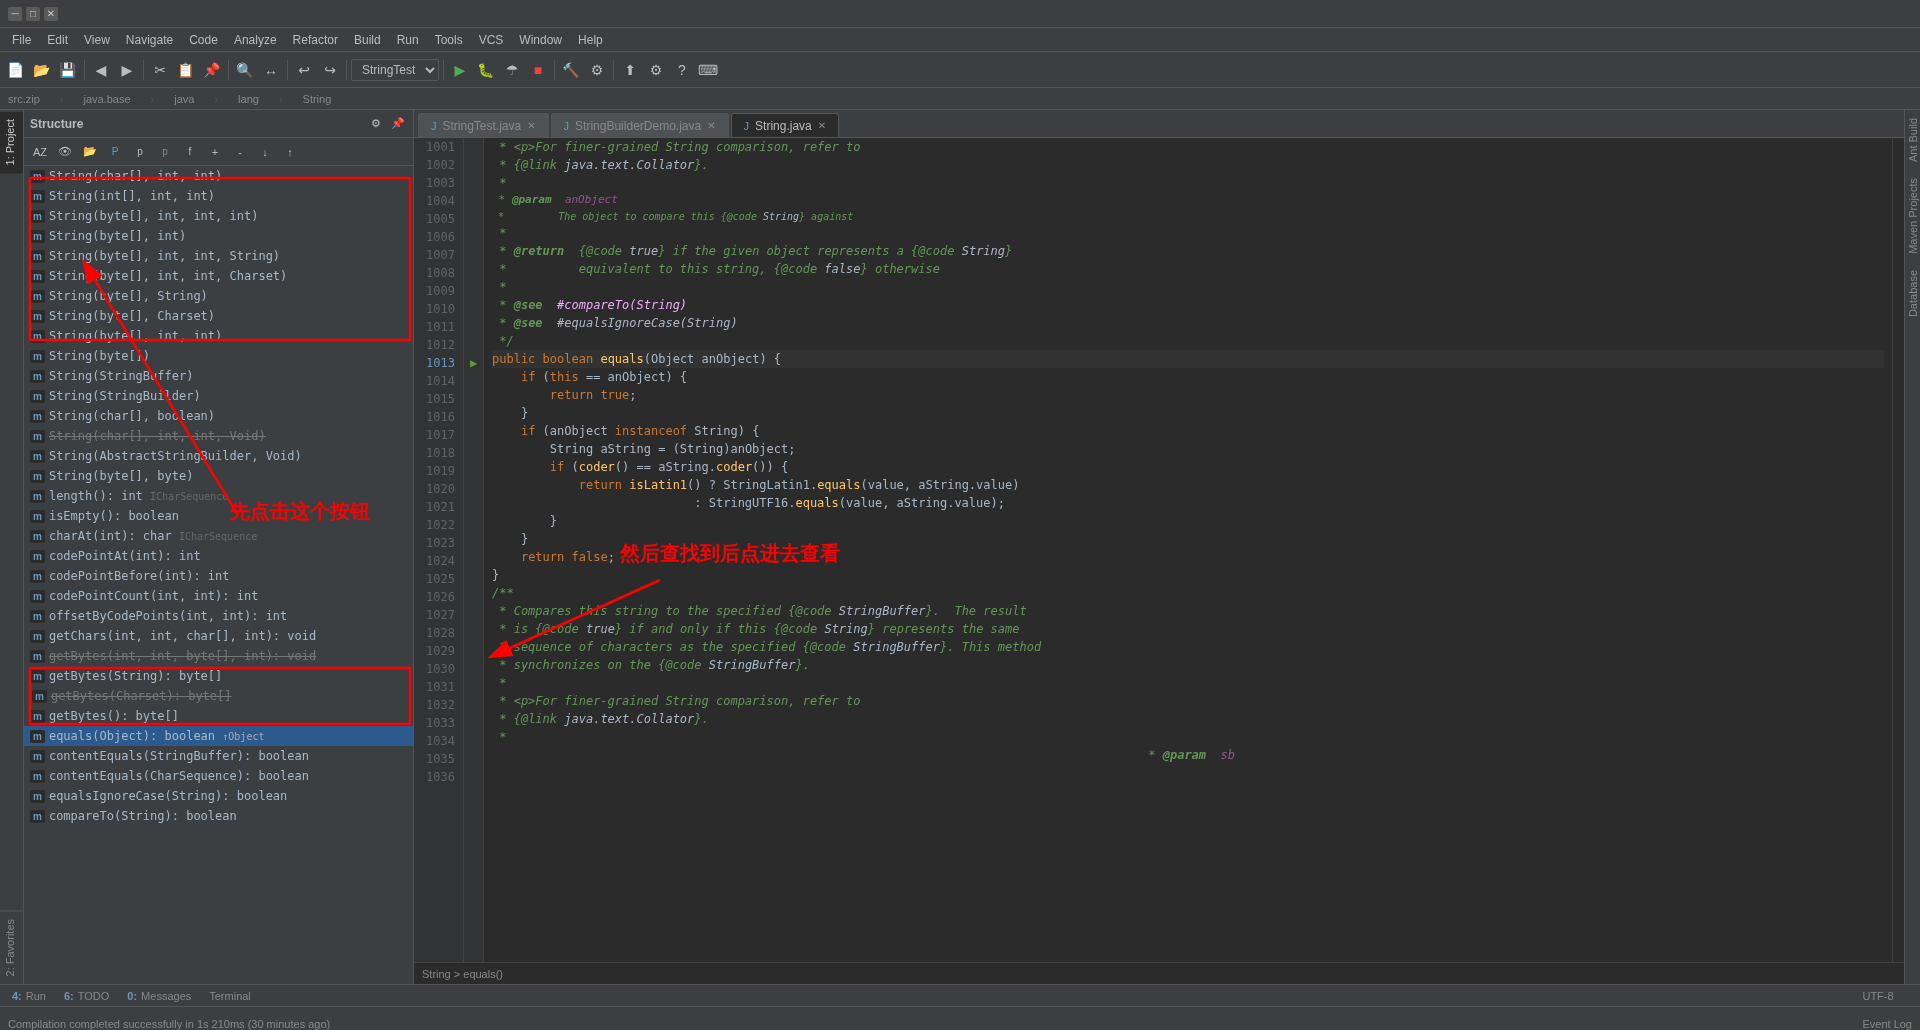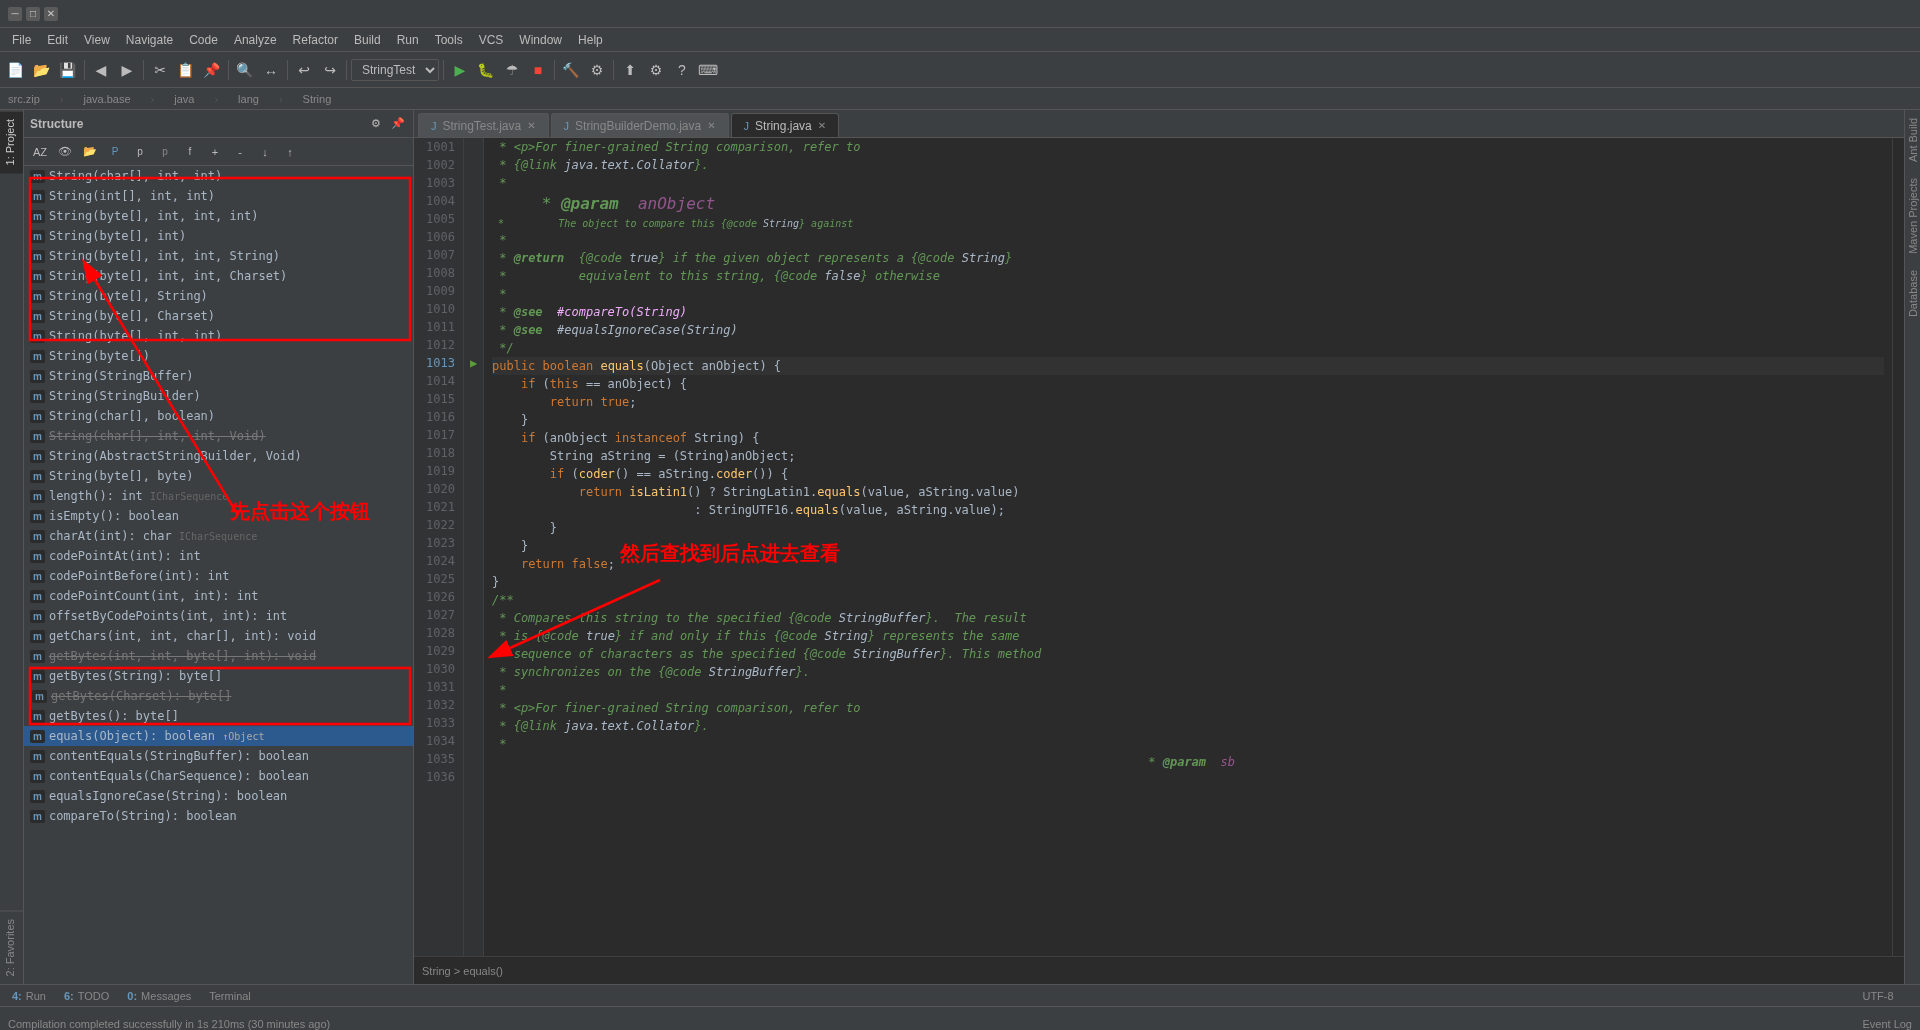--- a/index.html
+++ b/index.html
@@ -400,21 +400,21 @@
         <div style="height:18px;line-height:18px;"></div>
         <div style="height:18px;line-height:18px;"></div>
         <div style="height:18px;line-height:18px;color:#5a9e3a;">▶</div>
         <div style="height:18px;line-height:18px;"></div>
       </div>
 
       <div id="code-content">
         <div class="comment javadoc" style="line-height:1.5;white-space:pre;font-size:12px;"> * &lt;p&gt;For finer-grained String comparison, refer to</div>
         <div class="comment javadoc" style="line-height:1.5;white-space:pre;font-size:12px;"> * <span style="color:#629755;">{@link <span style="color:#a9b7c6;">java.text.Collator</span>}</span>.</div>
         <div class="comment javadoc" style="line-height:1.5;white-space:pre;font-size:12px;"> *</div>
-        <div class="comment javadoc" style="line-height:1.5;white-space:pre;font-size:16px;margin-left:40px;"> * <span class="javadoc-tag">@param</span>  <span style="font-style:italic;color:#94558d;">anObject</span></div>
+        <div class="comment javadoc" style="line-height:1.5;white-space:pre;font-size:11px;"> * <span class="javadoc-tag">@param</span>  <span style="font-style:italic;color:#94558d;">anObject</span></div>
         <div class="comment javadoc" style="line-height:1.5;white-space:pre;font-size:10px;"> *         The object to compare this <span style="color:#629755;">{@code</span> <span style="color:#a9b7c6;">String</span><span style="color:#629755;">}</span> against</div>
         <div class="comment javadoc" style="line-height:1.5;white-space:pre;font-size:12px;"> *</div>
         <div class="comment javadoc" style="line-height:1.5;white-space:pre;font-size:12px;"> * <span class="javadoc-tag">@return</span>  <span style="color:#629755;">{@code</span> <span style="color:#a9b7c6;">true</span><span style="color:#629755;">}</span> if the given object represents a <span style="color:#629755;">{@code</span> <span style="color:#a9b7c6;">String</span><span style="color:#629755;">}</span></div>
         <div class="comment javadoc" style="line-height:1.5;white-space:pre;font-size:12px;"> *          equivalent to this string, <span style="color:#629755;">{@code</span> <span style="color:#a9b7c6;">false</span><span style="color:#629755;">}</span> otherwise</div>
         <div class="comment javadoc" style="line-height:1.5;white-space:pre;font-size:12px;"> *</div>
         <div class="comment javadoc" style="line-height:1.5;white-space:pre;font-size:12px;"> * <span class="javadoc-tag">@see</span>  <span style="color:#f0abfc;">#compareTo(String)</span></div>
         <div class="comment javadoc" style="line-height:1.5;white-space:pre;font-size:12px;"> * <span class="javadoc-tag">@see</span>  <span style="color:#a9b7c6;">#equalsIgnoreCase(String)</span></div>
         <div class="comment javadoc" style="line-height:1.5;white-space:pre;font-size:12px;"> */</div>
         <div style="line-height:1.5;white-space:pre;font-size:12px;background:#323232;"><span class="kw">public</span> <span class="kw">boolean</span> <span class="method">equals</span>(<span class="type">Object</span> anObject) {</div>
         <div style="line-height:1.5;white-space:pre;font-size:12px;">    <span class="kw">if</span> (<span class="kw">this</span> == anObject) {</div>
@@ -438,21 +438,21 @@
         <div class="comment javadoc" style="line-height:1.5;white-space:pre;font-size:12px;"> *</div>
         <div class="comment javadoc" style="line-height:1.5;white-space:pre;font-size:12px;"> * &lt;p&gt;For finer-grained String comparison, refer to</div>
         <div class="comment javadoc" style="line-height:1.5;white-space:pre;font-size:12px;"> * <span style="color:#629755;">{@link <span style="color:#a9b7c6;">java.text.Collator</span>}</span>.</div>
         <div class="comment javadoc" style="line-height:1.5;white-space:pre;font-size:12px;"> *</div>
         <div class="comment javadoc" style="line-height:1.5;white-space:pre;font-size:12px;text-align:center;"> * <span class="javadoc-tag">@param</span>  <span style="font-style:italic;color:#94558d;">sb</span></div>
       </div>
 
       <div style="width:12px;background:#2b2b2b;border-left:1px solid #404040;"></div>
     </div>
 
-    <div style="background:#2b2b2b;height:28px;display:flex;align-items:center;padding:0 8px;border-top:1px solid #404040;font-family:Arial,sans-serif;font-size:11px;color:#888;">
+    <div style="background:#2b2b2b;height:22px;display:flex;align-items:center;padding:0 8px;border-top:1px solid #404040;font-family:Arial,sans-serif;font-size:11px;color:#888;">
       <span>String &gt; equals()</span>
     </div>
   </div>
 
   <div id="right-side" style="display:flex;flex-direction:column;width:16px;background:#3c3f41;border-left:1px solid #555;">
     <div class="side-label">Ant Build</div>
     <div class="side-label">Maven Projects</div>
     <div class="side-label">Database</div>
   </div>
 </div>

